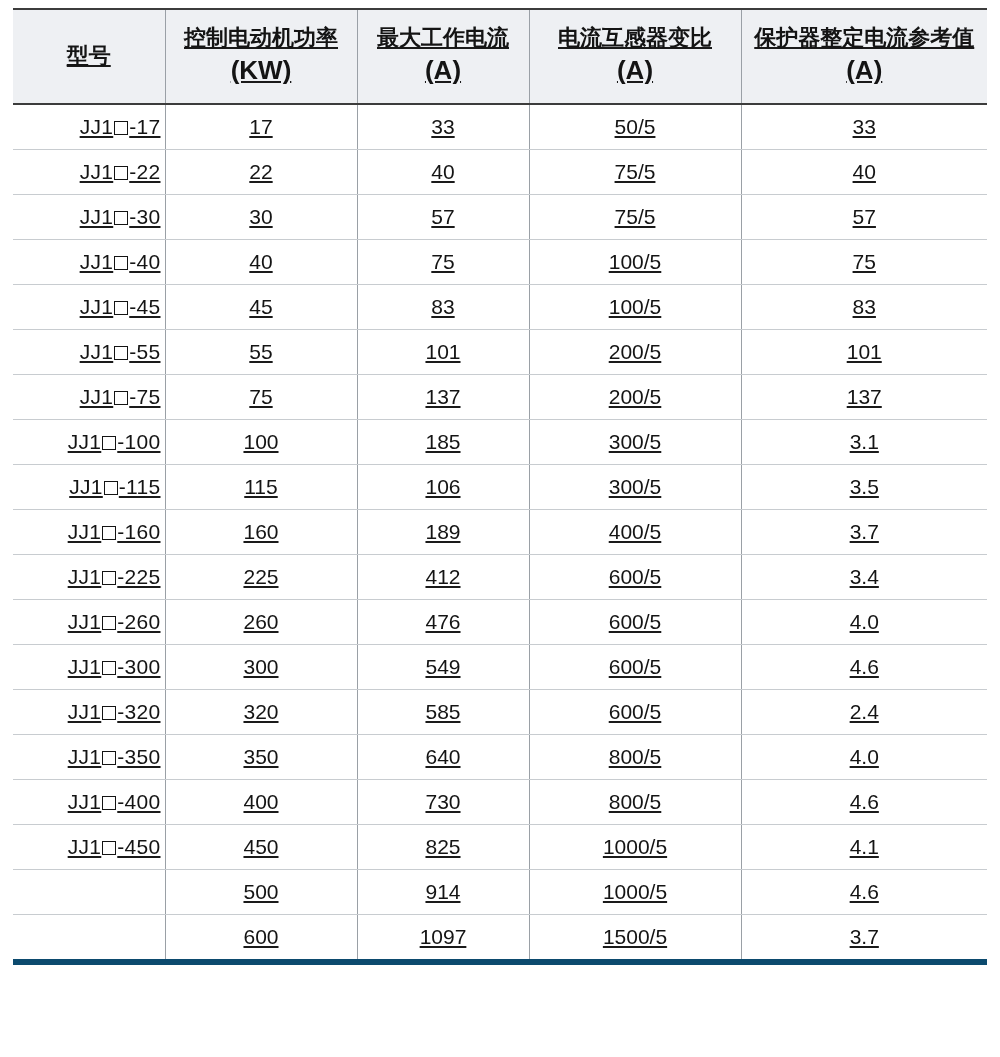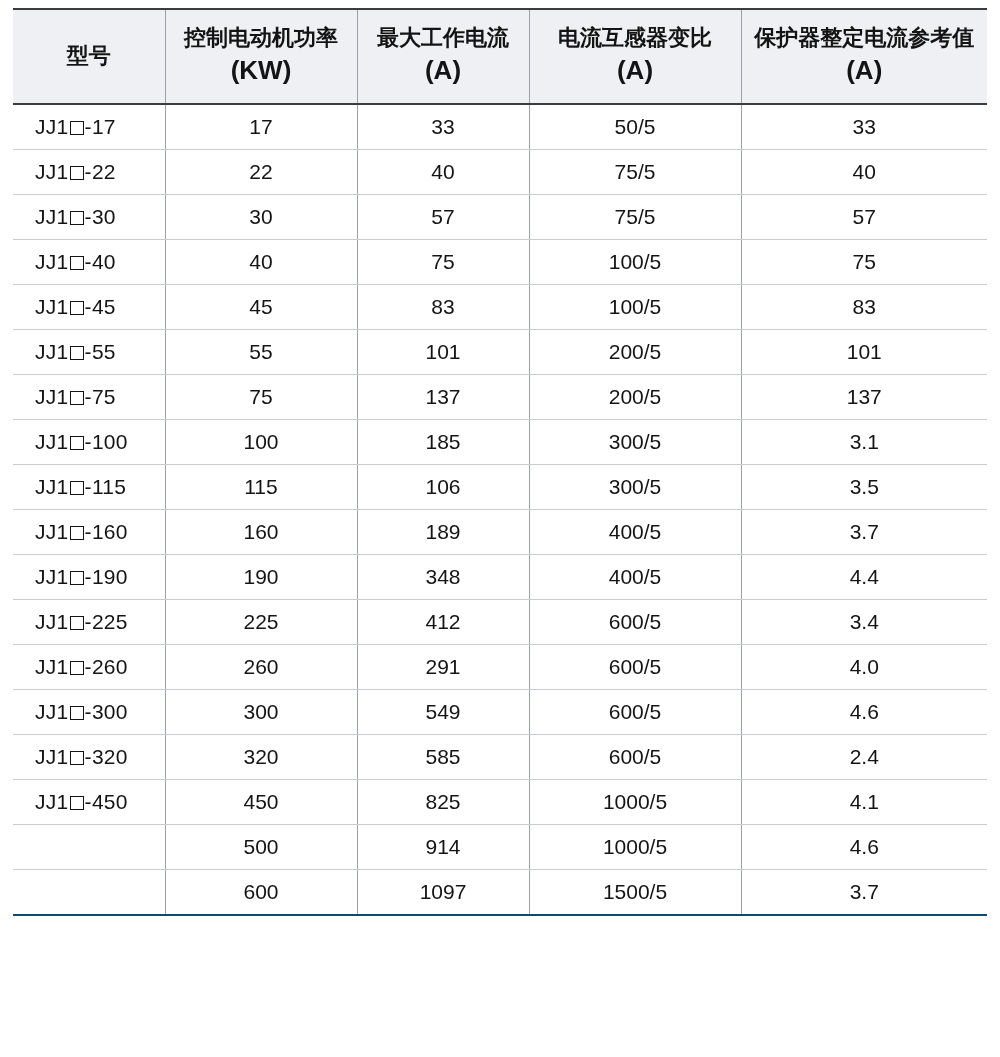--- a/index.html
+++ b/index.html
@@ -18,20 +18,21 @@
     width: 1000px;
     height: 1057px;
     position: relative;
     box-sizing: border-box;
   }
   table.spec {
     border-collapse: collapse;
     width: 974px;
     margin: 8px 13px 0 13px;
     table-layout: fixed;
+    text-decoration: underline;
   }
   table.spec col.c0 { width: 152px; }
   table.spec col.c1 { width: 192px; }
   table.spec col.c2 { width: 172px; }
   table.spec col.c3 { width: 212px; }
   table.spec col.c4 { width: 246px; }
 
   thead th {
     background: #eef0f3;
     font-weight: bold;
@@ -71,24 +72,24 @@
     color: #141414;
     white-space: nowrap;
   }
   tbody td:first-child {
     border-left: none;
   }
   tbody td:last-child {
     border-right: none;
   }
   tbody tr:last-child td {
-    border-bottom: 2px solid #0c4a6e;
+    border-bottom: 6px solid #0c4a6e;
   }
   tbody td.model {
-    text-align: left;
+    text-align: right;
     padding-left: 22px;
     letter-spacing: 0.3px;
   }
   .box-glyph {
     display: inline-block;
     width: 14px;
     height: 14px;
     border: 1px solid #141414;
     vertical-align: -1px;
     margin: 0 1px;
@@ -195,53 +196,60 @@
           <td>3.5</td>
         </tr>
         <tr>
           <td class="model"><span>JJ1</span><span class="box-glyph"></span><span>-160</span></td>
           <td>160</td>
           <td>189</td>
           <td>400/5</td>
           <td>3.7</td>
         </tr>
         <tr>
-          <td class="model"><span>JJ1</span><span class="box-glyph"></span><span>-190</span></td>
-          <td>190</td>
-          <td>348</td>
-          <td>400/5</td>
-          <td>4.4</td>
-        </tr>
-        <tr>
           <td class="model"><span>JJ1</span><span class="box-glyph"></span><span>-225</span></td>
           <td>225</td>
           <td>412</td>
           <td>600/5</td>
           <td>3.4</td>
         </tr>
         <tr>
           <td class="model"><span>JJ1</span><span class="box-glyph"></span><span>-260</span></td>
           <td>260</td>
-          <td>291</td>
+          <td>476</td>
           <td>600/5</td>
           <td>4.0</td>
         </tr>
         <tr>
           <td class="model"><span>JJ1</span><span class="box-glyph"></span><span>-300</span></td>
           <td>300</td>
           <td>549</td>
           <td>600/5</td>
           <td>4.6</td>
         </tr>
         <tr>
           <td class="model"><span>JJ1</span><span class="box-glyph"></span><span>-320</span></td>
           <td>320</td>
           <td>585</td>
           <td>600/5</td>
           <td>2.4</td>
+        </tr>
+        <tr>
+          <td class="model"><span>JJ1</span><span class="box-glyph"></span><span>-350</span></td>
+          <td>350</td>
+          <td>640</td>
+          <td>800/5</td>
+          <td>4.0</td>
+        </tr>
+        <tr>
+          <td class="model"><span>JJ1</span><span class="box-glyph"></span><span>-400</span></td>
+          <td>400</td>
+          <td>730</td>
+          <td>800/5</td>
+          <td>4.6</td>
         </tr>
         <tr>
           <td class="model"><span>JJ1</span><span class="box-glyph"></span><span>-450</span></td>
           <td>450</td>
           <td>825</td>
           <td>1000/5</td>
           <td>4.1</td>
         </tr>
         <tr>
           <td class="model"></td>

